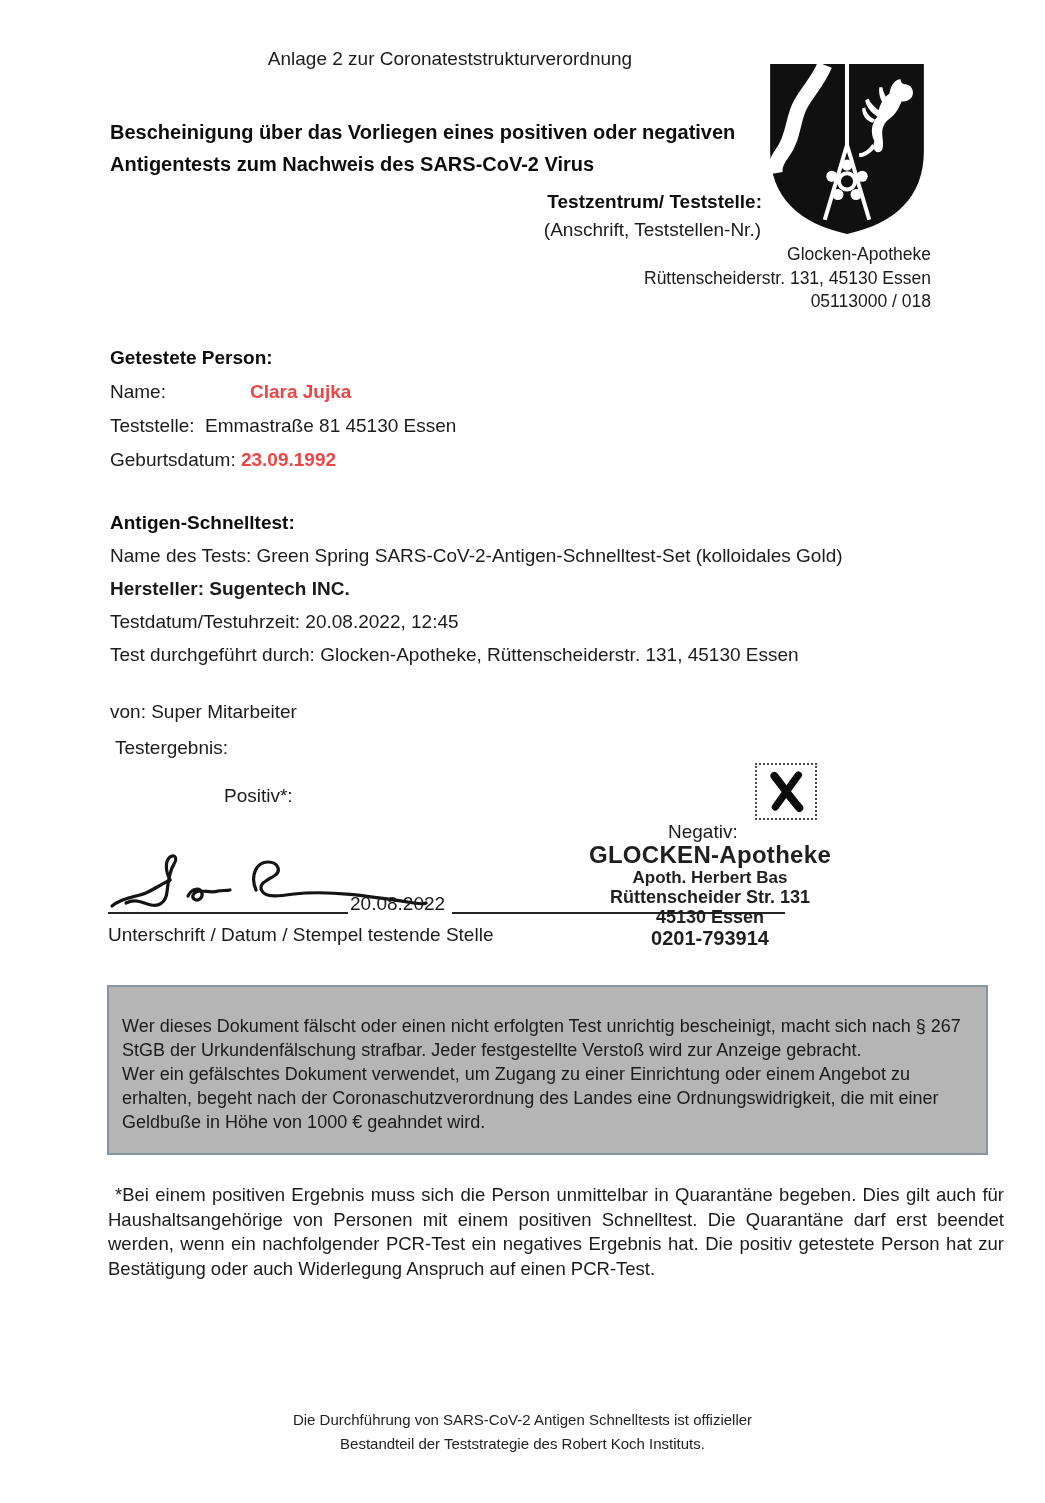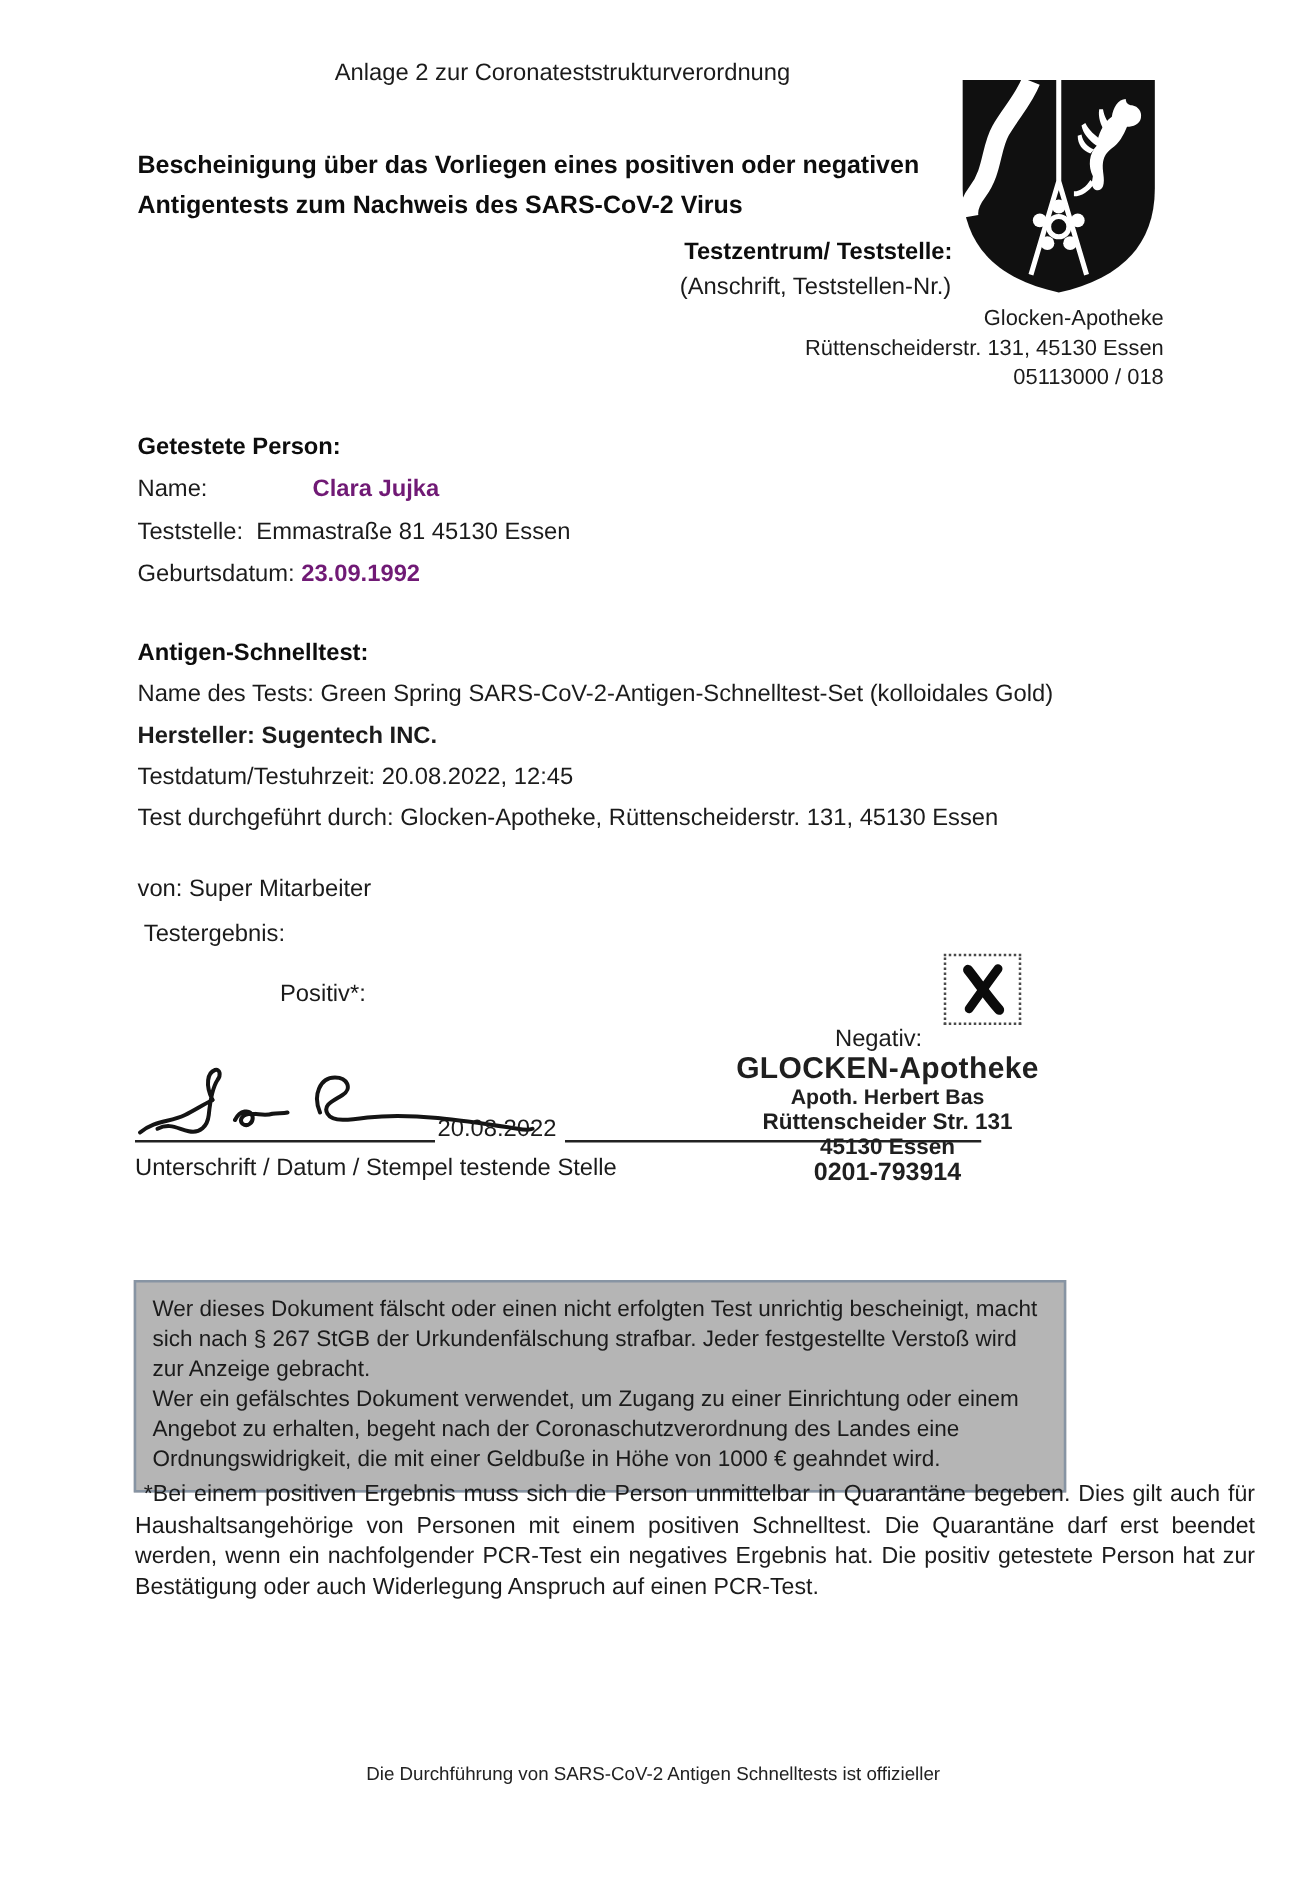--- a/index.html
+++ b/index.html
@@ -9,38 +9,38 @@
   }
   .abs{position:absolute;}
   .annex-title{top:48px;left:110px;width:680px;text-align:center;font-size:19px;}
   .main-heading{top:116px;left:110px;width:680px;font-size:20px;font-weight:bold;line-height:32px;color:#0d0d0d;}
   .tc-label{top:191px;right:283px;font-size:19px;font-weight:bold;color:#0d0d0d;}
   .tc-sub{top:219px;right:284px;font-size:19px;}
   .emblem{top:60px;left:766px;width:162px;height:178px;}
   .center-address{top:243px;right:114px;text-align:right;font-size:17.5px;line-height:23.5px;}
   .sec-title{font-size:19px;font-weight:bold;color:#0d0d0d;}
   .row{font-size:19px;}
-  .b{font-weight:bold;color:#701a75;}
+  .b{font-weight:bold;color:#ef4444;}
   .person-name-value{position:absolute;left:140px;top:0;}
   .result-label{font-size:19px;}
   .checkbox{top:763px;left:755px;width:58px;height:53px;border:2px dotted #4a4a4a;background:#fff;}
   .checkbox svg{display:block;margin:2px auto 0;}
   .sig-svg{top:846px;left:104px;}
   .sig-line{height:2px;background:#222;top:912px;}
   .sig-date{top:893px;left:350px;font-size:19px;}
   .sig-caption{top:924px;left:108px;font-size:19px;}
   .stamp{top:842px;left:560px;width:300px;text-align:center;color:#1f1f1f;}
   .stamp-l1{font-size:24px;font-weight:bold;letter-spacing:.3px;line-height:26px;}
   .stamp-l2{font-size:17px;font-weight:600;line-height:19px;}
   .stamp-l3{font-size:18px;font-weight:600;line-height:20px;}
   .stamp-l4{font-size:18px;font-weight:600;line-height:20px;}
   .stamp-l5{font-size:20px;font-weight:bold;line-height:22px;}
   .warning-box{
-    top:1024px;left:107px;width:746px;height:170px;box-sizing:border-box;
-    padding:9px 13px;font-size:18px;line-height:24px;
+    top:985px;left:107px;width:881px;height:170px;box-sizing:border-box;
+    padding:27px 13px;font-size:18px;line-height:24px;
   }
   .warning-box p{margin:0;}
   .note{top:1183px;left:108px;width:896px;font-size:18.5px;line-height:24.5px;text-align:justify;text-indent:7px;}
   .footer{top:1408px;left:0;width:1045px;text-align:center;font-size:15px;line-height:24px;color:#222;}
   .nowrap{white-space:nowrap;}
 </style>
 </head>
 <body>
 
 <div class="page">
@@ -140,15 +140,16 @@
 
   <div class="abs warning-box" id="warning-box" style="background: rgb(181, 181, 181); border: 2px solid rgb(135, 148, 163);">
     <p>Wer dieses Dokument fälscht oder einen nicht erfolgten Test unrichtig bescheinigt, macht sich nach § 267 StGB der Urkundenfälschung strafbar. Jeder festgestellte Verstoß wird zur Anzeige gebracht.</p>
     <p>Wer ein gefälschtes Dokument verwendet, um Zugang zu einer Einrichtung oder einem Angebot zu erhalten, begeht nach der Coronaschutzverordnung des Landes eine Ordnungswidrigkeit, die mit einer Geldbuße in Höhe von 1000 € geahndet wird.</p>
   </div>
 
   <div class="abs note">*Bei einem positiven Ergebnis muss sich die Person unmittelbar in Quarantäne begeben. Dies gilt auch für Haushaltsangehörige von Personen mit einem positiven Schnelltest. Die Quarantäne darf erst beendet werden, wenn ein nachfolgender PCR-Test ein negatives Ergebnis hat. Die positiv getestete Person hat zur Bestätigung oder auch Widerlegung Anspruch auf einen PCR-Test.</div>
 
   <div class="abs footer">
     <div>Die Durchführung von SARS-CoV-2 Antigen Schnelltests ist offizieller</div>
+    <div>Bestandteil der Teststrategie des Robert Koch Instituts.</div>
   </div>
 
 </div>
 
 </body></html>

